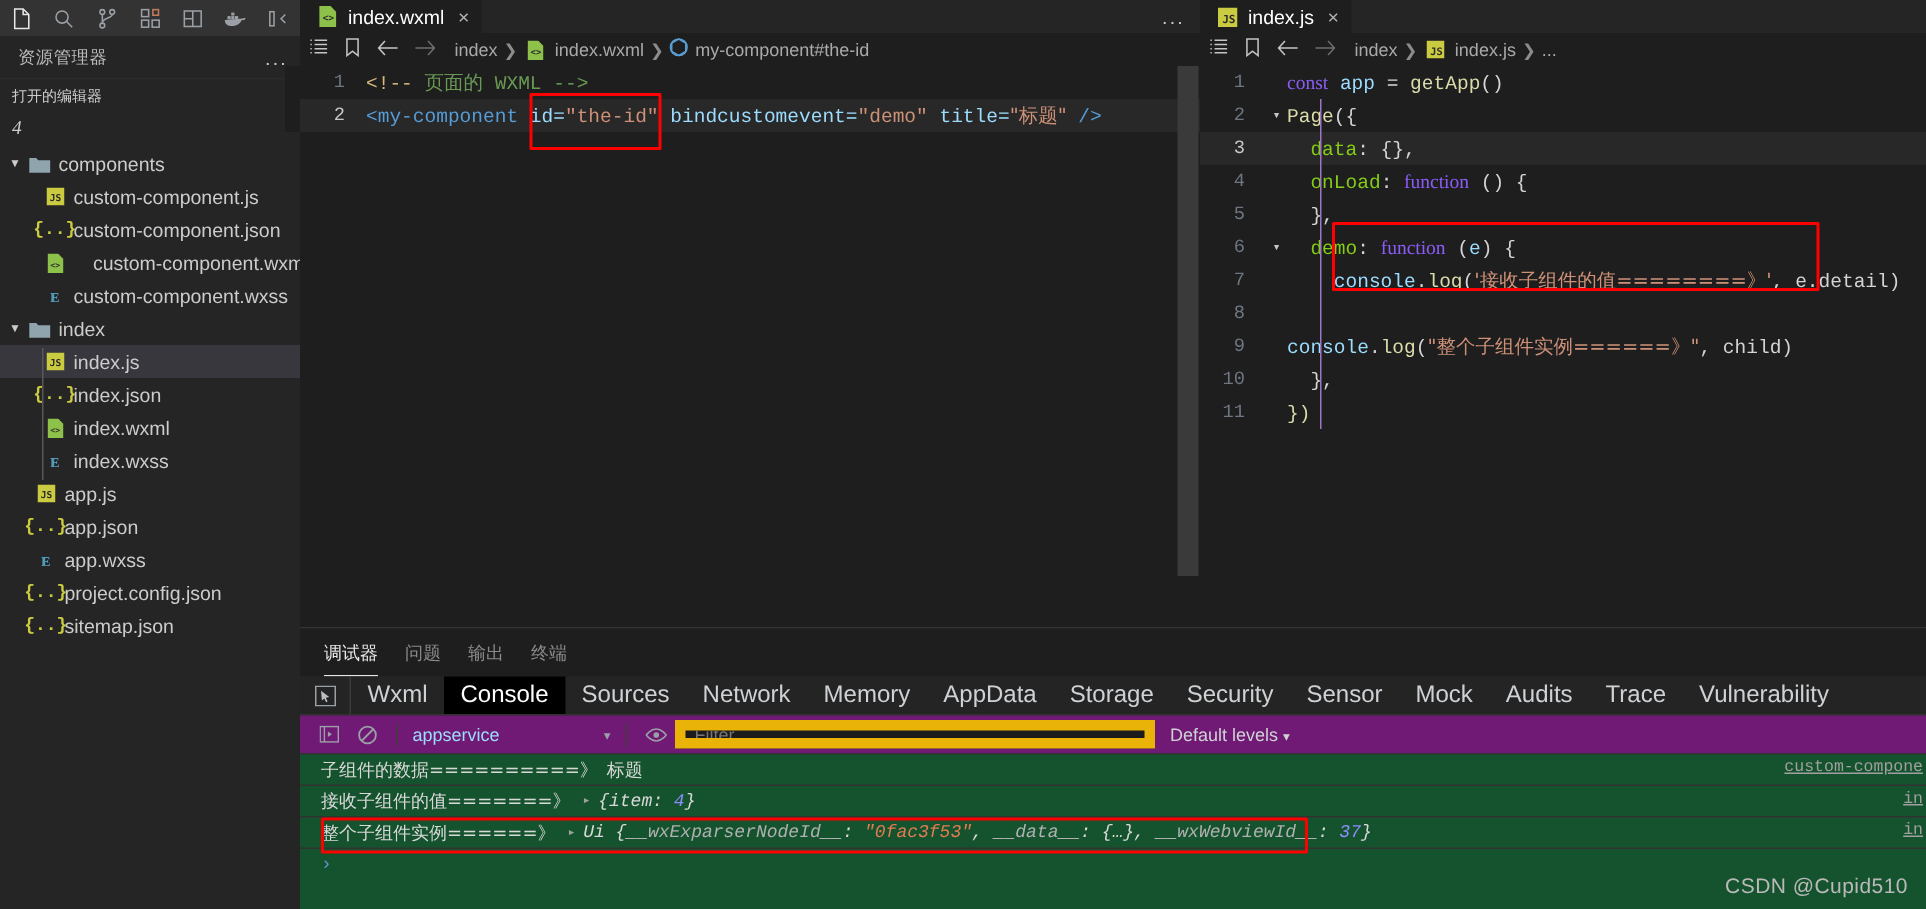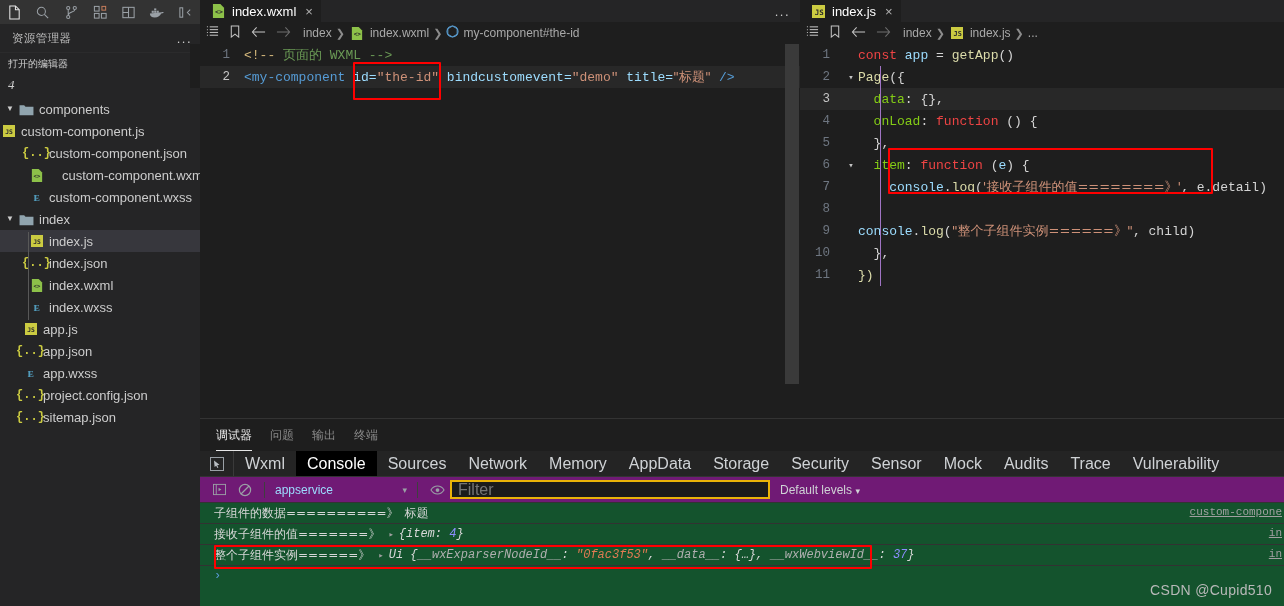--- a/index.html
+++ b/index.html
@@ -115,21 +115,21 @@
   .lnum.cur { color: #c6c6c6; }
   .fold { width: 14px; flex: 0 0 14px; color: #c5c5c5; font-size: 9px; text-align: center; }
   .ltext { flex: 1; }
 
   
   .t-com   { color: #6a9955; }
   .t-com-o { color: #d7ba7d; }
   .t-tag   { color: #569cd6; }
   .t-attr  { color: #9cdcfe; }
   .t-str   { color: #ce9178; }
-  .t-kw    { color: #ef4444; }
+  .t-kw    { color: #8b5cf6; font-family: Liberation Serif, serif; }
   .t-fn    { color: #dcdcaa; }
   .t-var   { color: #9cdcfe; }
   .t-plain { color: #d4d4d4; }
   .t-punc  { color: #d4d4d4; }
   .t-this  { color: #569cd6; }
   .t-prop  { color: #84cc16; }
 
   .hl-line { background: #282828; }
 
   
@@ -185,21 +185,21 @@
     justify-content: center; color: #9aa0a6; cursor: pointer;
   }
   .tb-sep { width: 1px; height: 16px; background: #3f3f3f; margin: 0 6px; }
   #ctx-select {
     display: flex; align-items: center; justify-content: space-between;
     width: 140px; height: 20px; padding: 0 4px; color: #9cdcfe; font-size: 12px;
     cursor: pointer;
   }
   #filter-input {
     width: 320px; height: 19px; background: #1b1b1b;
-    border: 2px solid #eab308; color: #9aa0a6; font-size: 16px;
+    border: 7px solid #eab308; color: #9aa0a6; font-size: 12px;
     padding: 0 6px; outline: none;
   }
   #levels {
     margin-left: 10px; font-size: 12px; color: #cfd2d5; cursor: pointer;
   }
 
   #console-out { position: absolute; left: 0; right: 0; top: 52px; bottom: 0; background: #14532d; overflow: hidden; }
   .crow {
     position: relative; height: 21px; display: flex; align-items: center;
     border-bottom: 1px solid #323232; font-family: "Liberation Mono", monospace;
@@ -294,21 +294,21 @@
   <div id="file-tree" style="position: relative;">
       <div class="tree-row" style="padding-left: 2px;">
         <span class="twisty">▼</span>
         <span class="ficon">
           <svg width="15" height="13" viewBox="0 0 16 14">
             <path d="M0.5 2.5h5l1.4 1.6h8.6v9H0.5z" fill="#90a4ae"></path>
           </svg>
         </span>
         <span class="tree-label">components</span>
       </div>
-      <div class="tree-row" style="">
+      <div class="tree-row" style="padding-left: 28px;">
         <span class="ficon">
           <svg width="12" height="12" viewBox="0 0 14 14">
             <rect width="14" height="14" fill="#cbcb41"></rect>
             <text x="2.6" y="10.6" font-size="7.4" font-weight="bold" fill="#2b2b2b" font-family="monospace">JS</text>
           </svg>
         </span>
         <span class="tree-label">custom-component.js</span>
       </div>
       <div class="tree-row" style="padding-left: 28px;">
         <span class="ficon">
@@ -587,21 +587,21 @@
 
     <div class="line">
       <span class="lnum">5</span>
       <span class="fold"></span>
       <span class="ltext t-punc">  },</span>
     </div>
 
     <div class="line">
       <span class="lnum">6</span>
       <span class="fold">▾</span>
-      <span class="ltext"><span class="t-prop">  item</span><span class="t-punc">: </span><span class="t-kw">function</span><span class="t-punc"> (</span><span class="t-var">e</span><span class="t-punc">) {</span></span>
+      <span class="ltext"><span class="t-prop">  demo</span><span class="t-punc">: </span><span class="t-kw">function</span><span class="t-punc"> (</span><span class="t-var">e</span><span class="t-punc">) {</span></span>
     </div>
 
     <div class="line">
       <span class="lnum">7</span>
       <span class="fold"></span>
       <span class="ltext"><span class="t-var">    console</span><span class="t-punc">.</span><span class="t-fn">log</span><span class="t-punc">(</span><span class="t-str zh">'接收子组件的值========》'</span><span class="t-plain">, e.detail)</span></span>
     </div>
 
     <div class="line">
       <span class="lnum">8</span>

